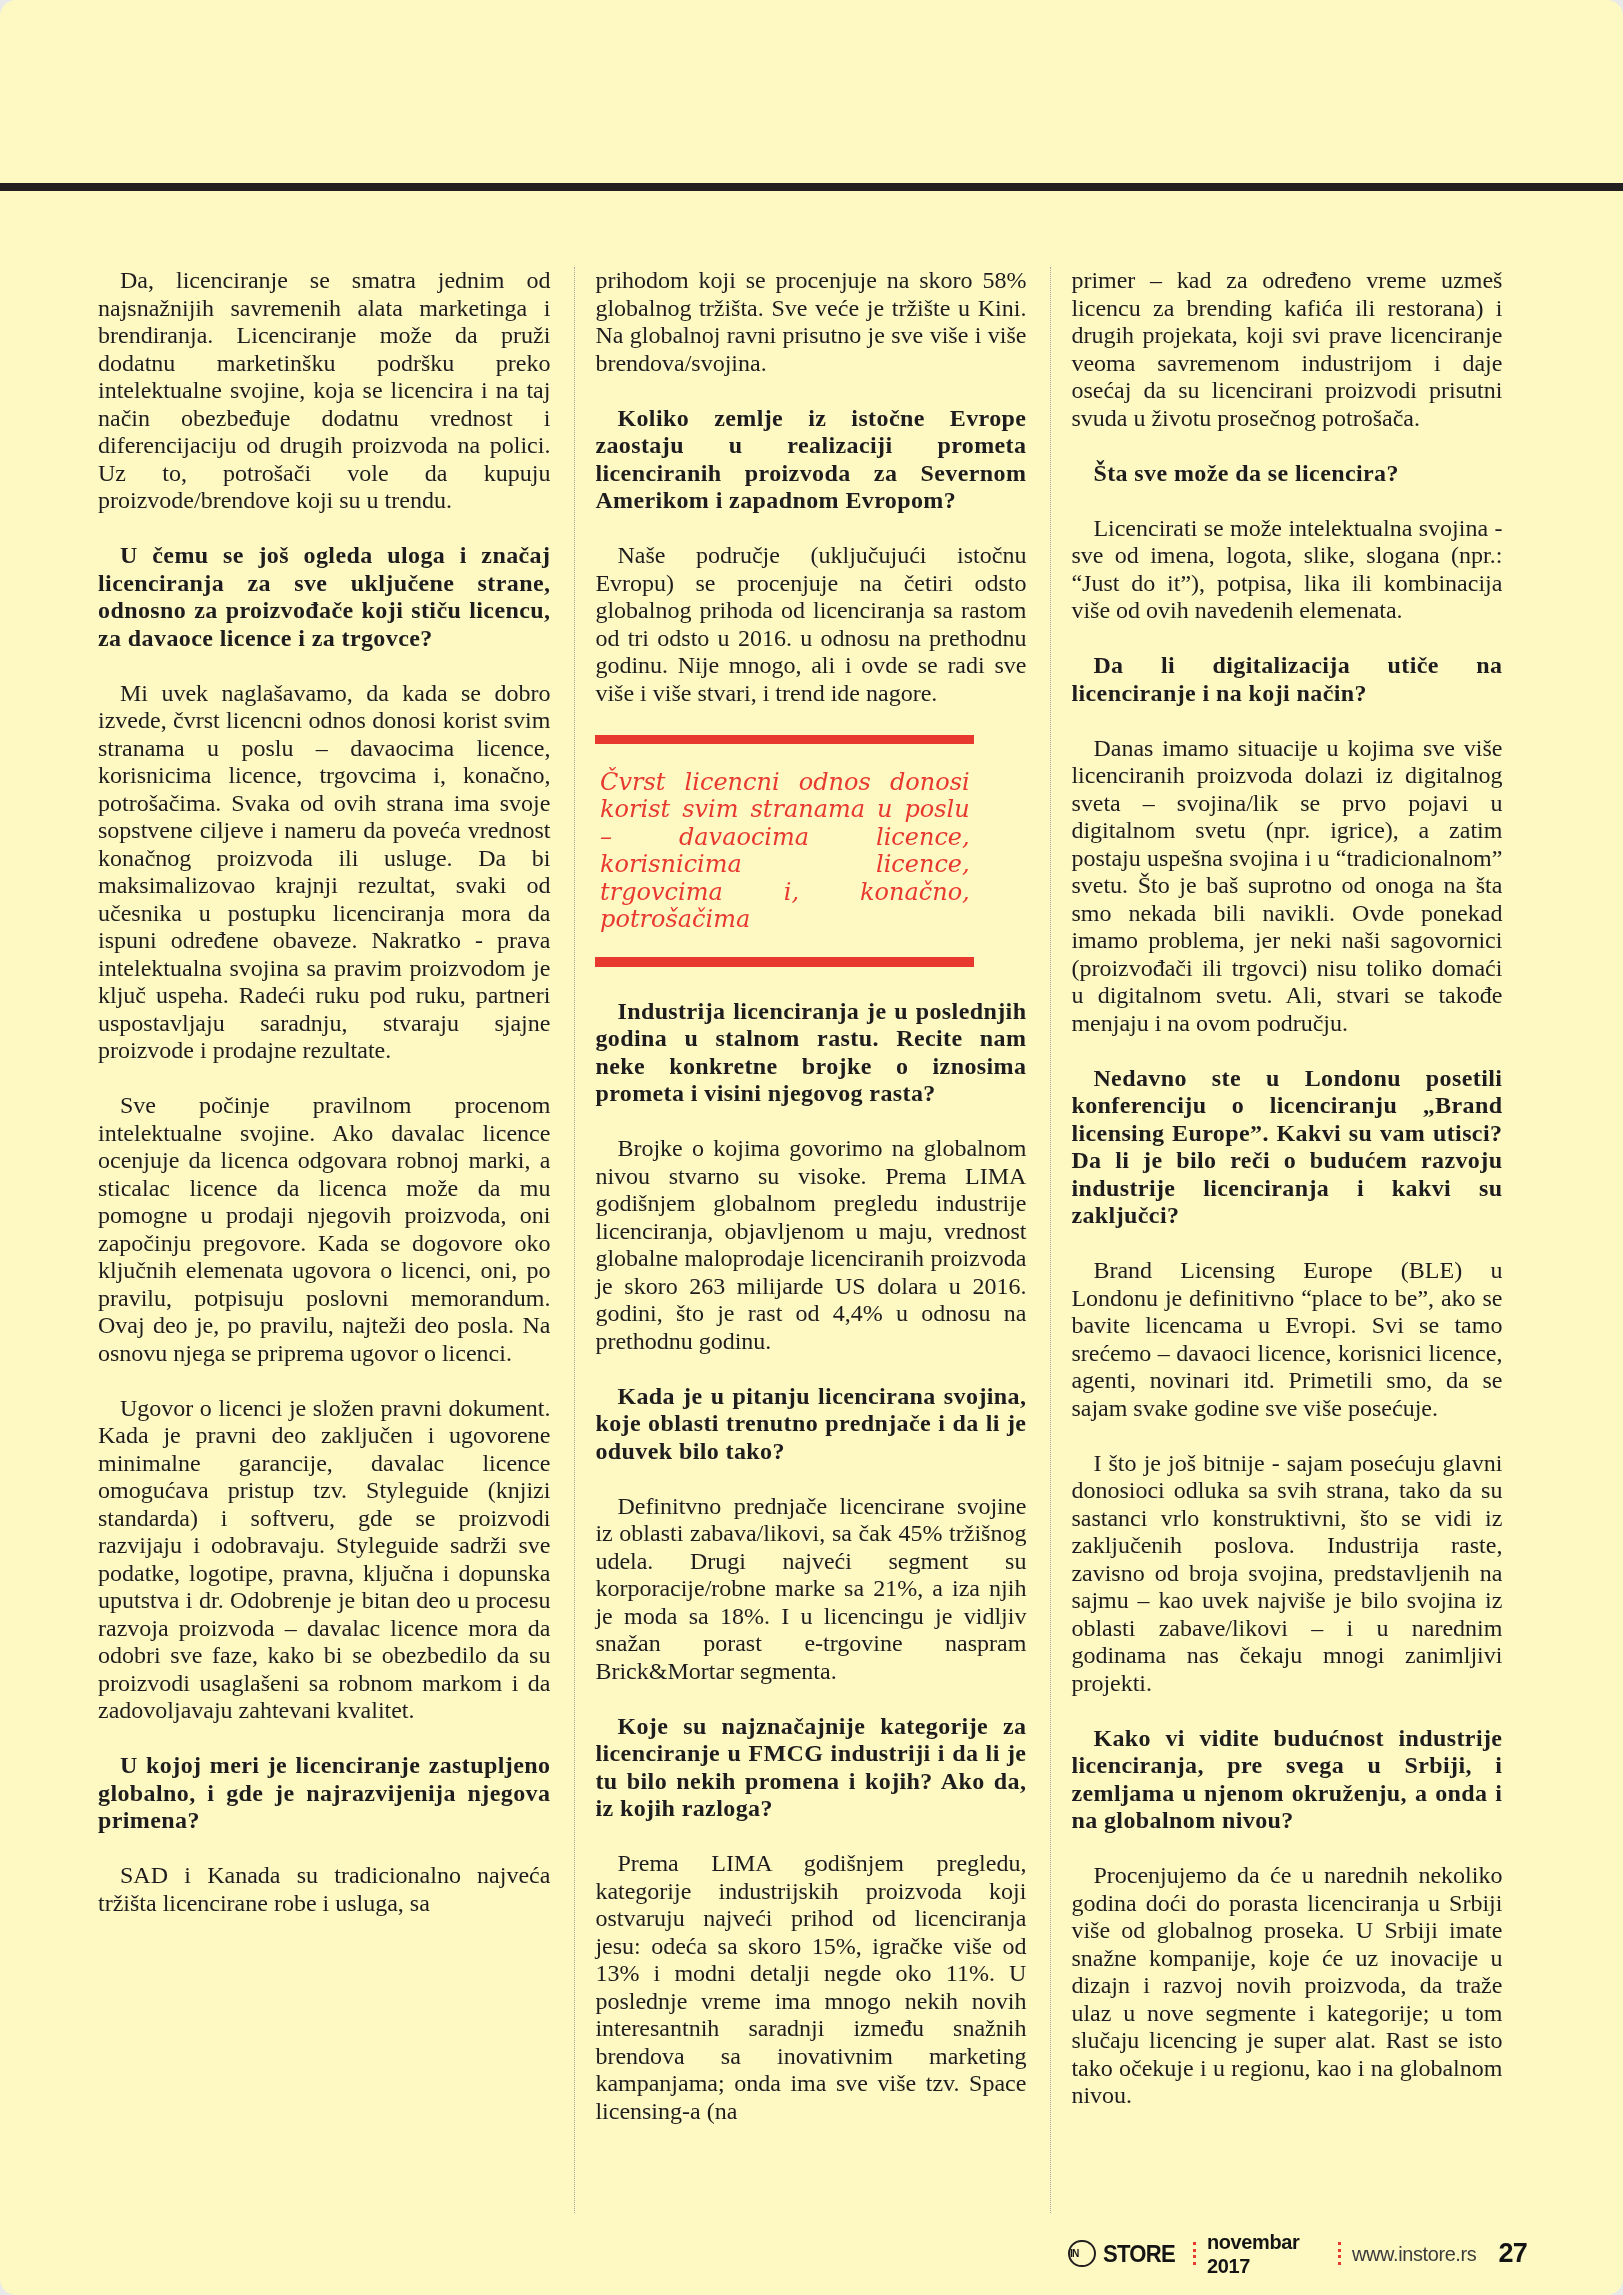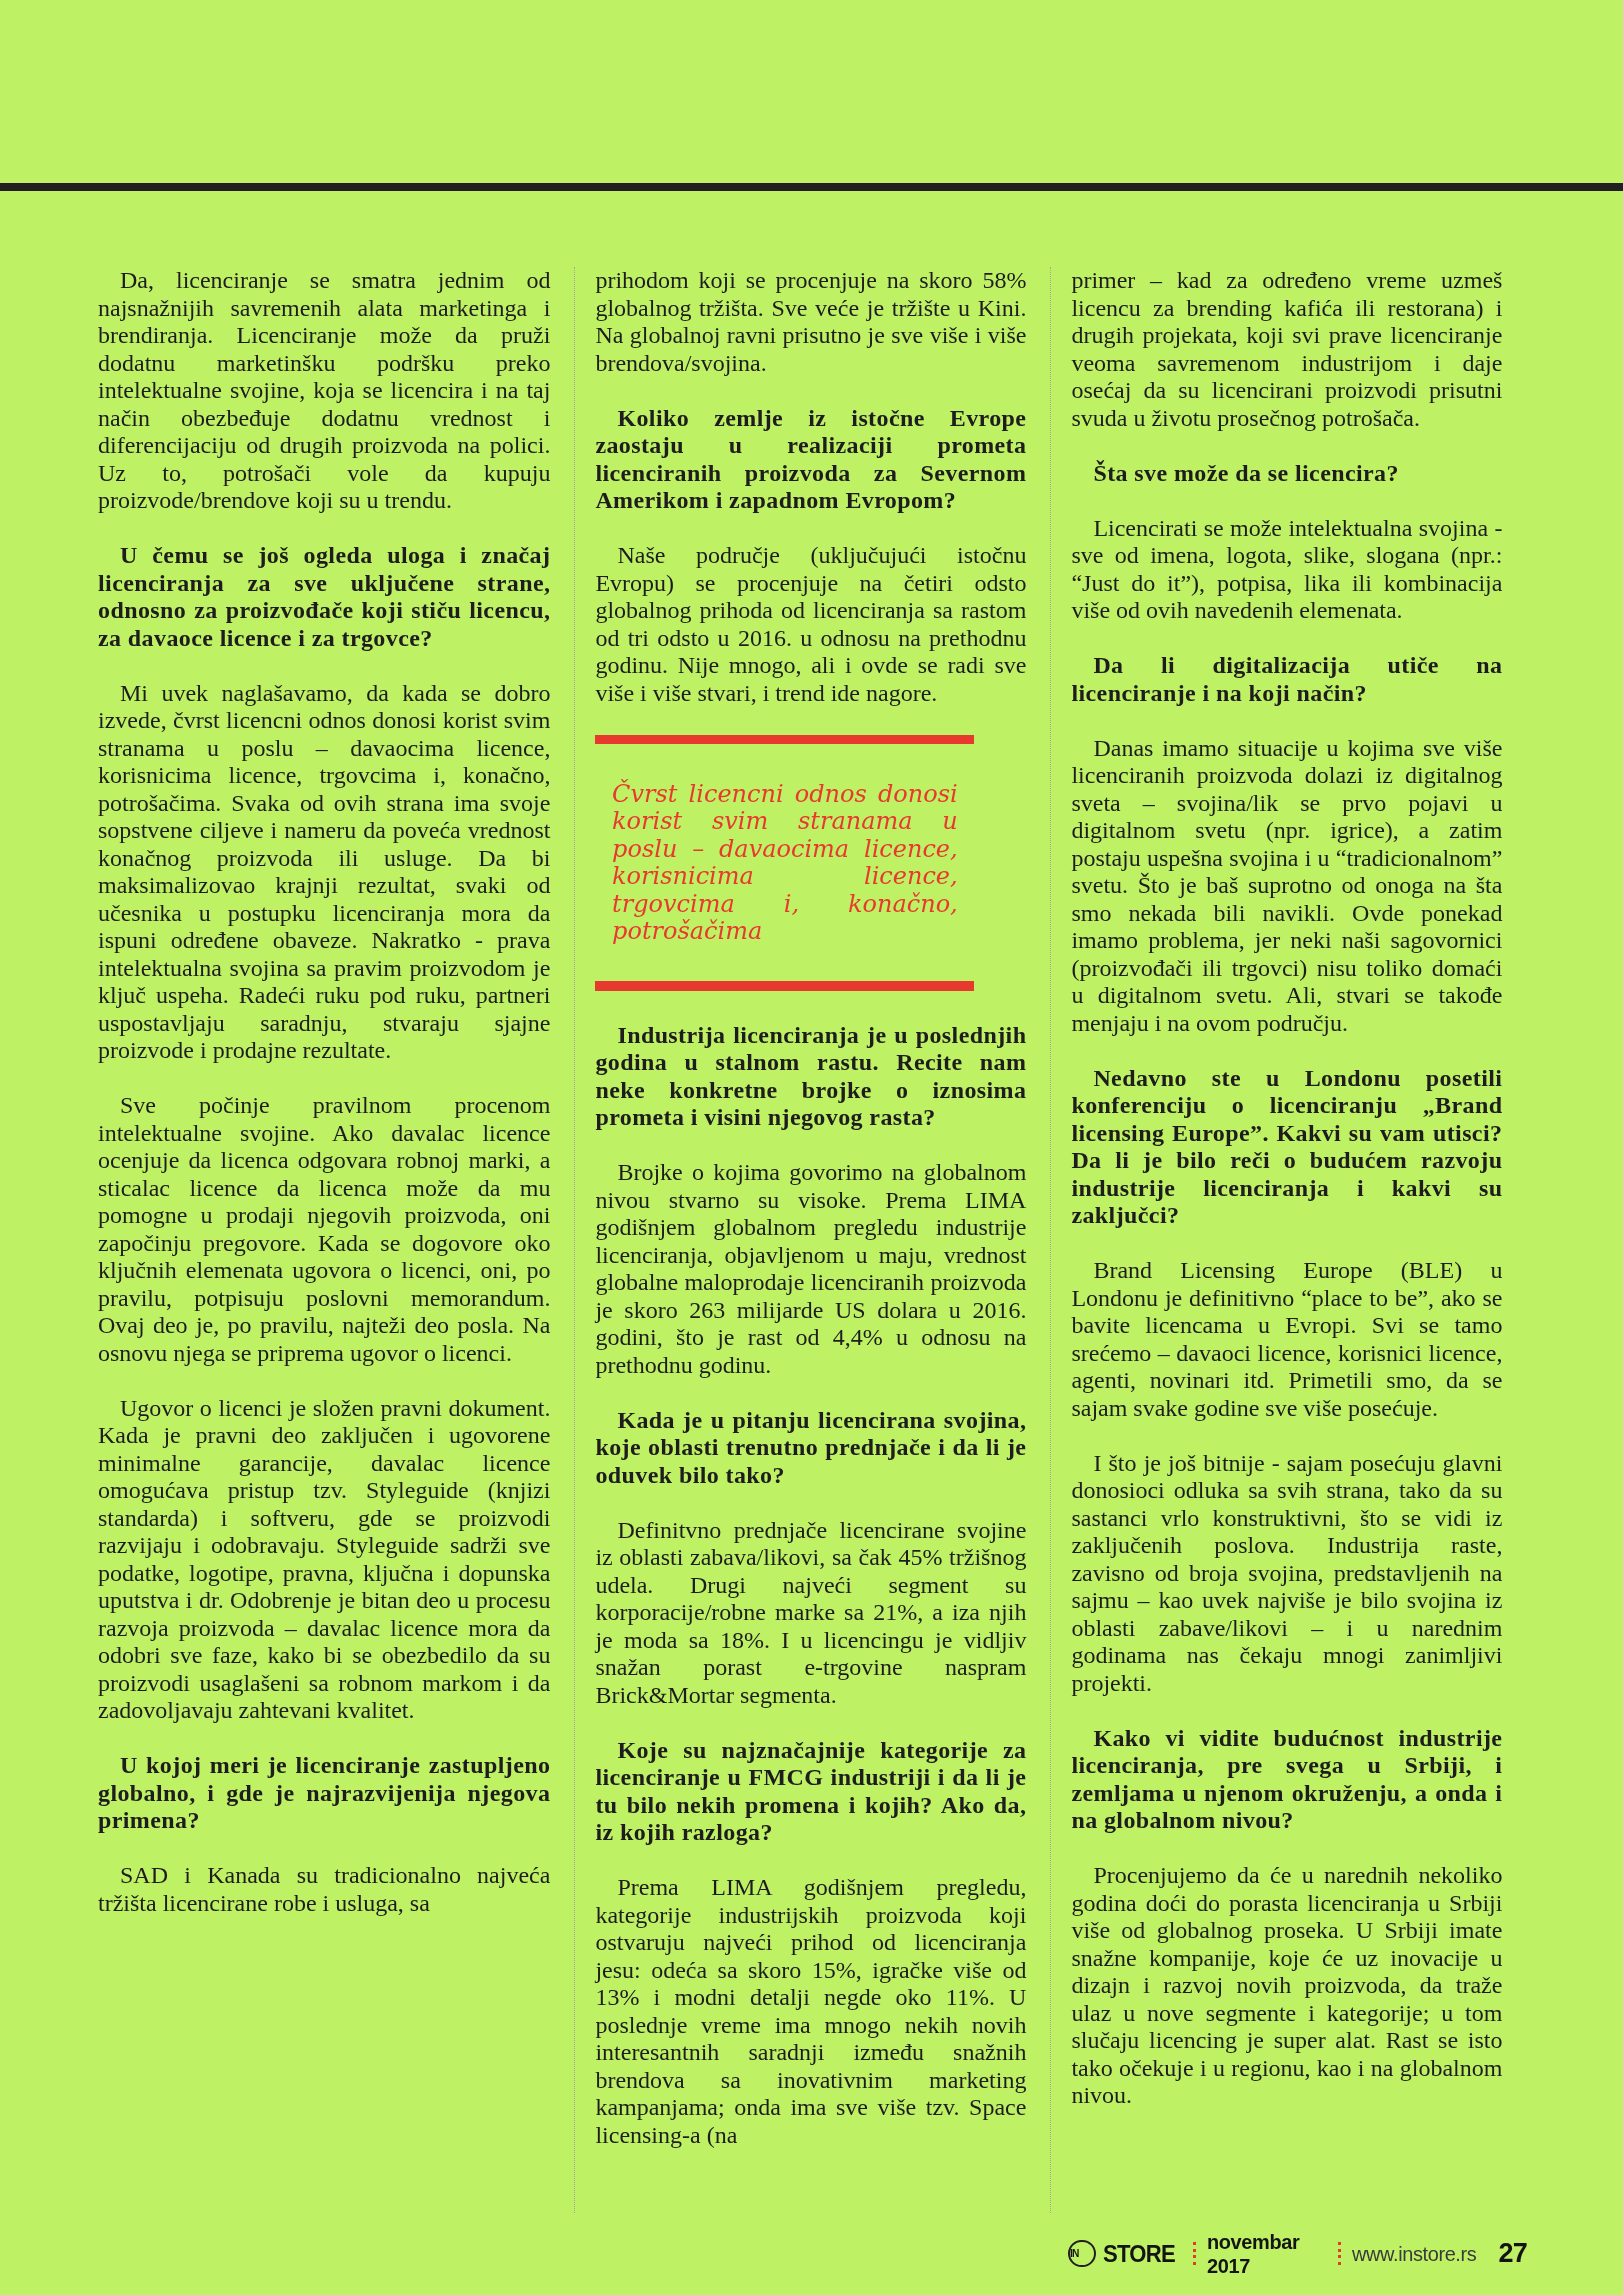--- a/index.html
+++ b/index.html
@@ -1,22 +1,23 @@
 <!DOCTYPE html>
 <html lang="sr" style="--red: #e8392f;font-size:12.6px"><head>
 <meta charset="utf-8">
 <style>
   html,body{margin:0;padding:0;background:#e9e9e9;}
   .page{
     position:relative;
     width:1623px;height:2295px;
-    background:#bef264;
+    background:#fef9c3;
     font-family:"Liberation Serif", serif;
     color:#1e1c1d;
     overflow:hidden;
+    border-radius:16px;
   }
   .topbar{
     position:absolute;left:0;top:183px;width:1623px;height:7.9px;
     background:#231f20;
   }
   .columns{
     position:absolute;left:98px;top:267px;width:1429px;height:1946px;
     display:flex;overflow:hidden;
   }
   .col{
@@ -44,21 +45,21 @@
   }
   .qrule{height:9.4px;background:var(--red);}
   .quotetext{
     color:var(--red);
     font-family:"DejaVu Serif", serif;
     font-style:italic;
     font-size:33px;line-height:41px;
     text-align:center;
     padding:25px 4.7px 23.6px 4.7px;
     text-indent:0 !important;
-    margin:12px !important;
+    margin:0 !important;
   }
   .footer{
     position:absolute;left:1068px;top:2238px;width:459px;height:31px;
     display:flex;align-items:center;
     font-family:"Liberation Sans", sans-serif;
     color:#141414;
   }
   .logo-circle{
     width:23.6px;height:23.6px;border:2.7px solid #231f20;border-radius:50%;
     display:flex;align-items:center;justify-content:flex-start;

